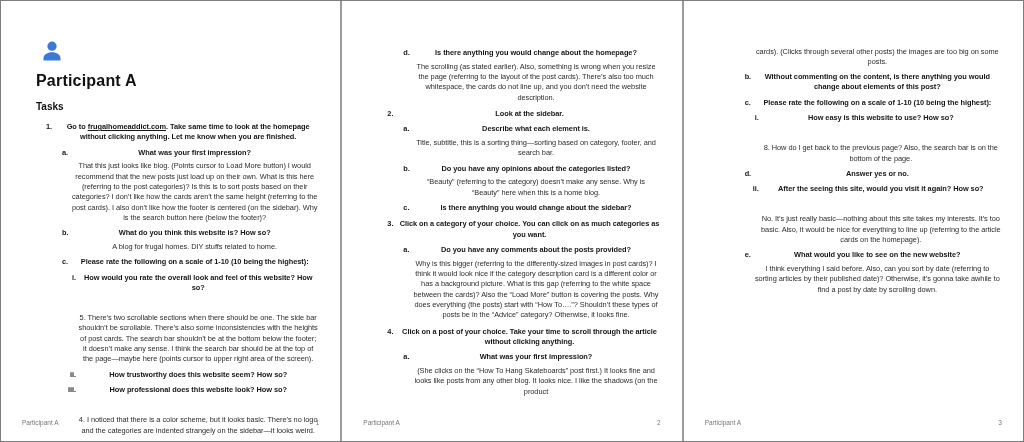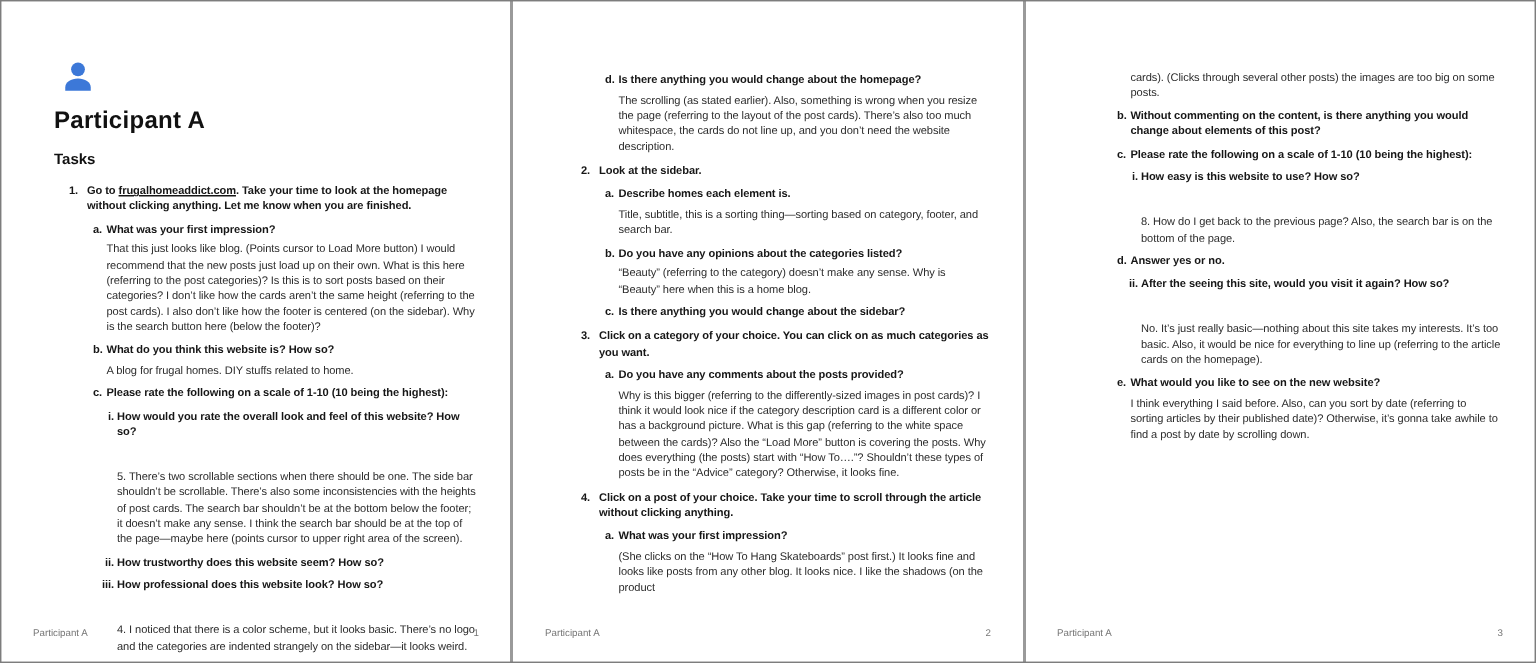--- a/index.html
+++ b/index.html
@@ -17,21 +17,21 @@
 
   
   .doc-header{margin-bottom:10px;}
   .person-icon{display:block;width:24px;height:24px;margin:2px 0 8px 4px;}
   .doc-title{font-size:16px;font-weight:bold;color:#111;line-height:19px;letter-spacing:.2px;}
   .section-heading{font-size:10px;font-weight:bold;color:#111;margin-top:11px;}
 
   
   .block{display:flex;font-size:7.4px;line-height:10.3px;letter-spacing:-0.05px;}
   .block .lbl{flex:0 0 auto;}
-  .block .txt{flex:1 1 auto;min-width:0;}
+  .block .txt{flex:1 1 auto;min-width:0;text-align:center;}
   .b-q1{margin-left:10px;margin-top:6px;font-weight:bold;color:#161616;}
   .b-q1 .lbl{width:12px;}
   .b-q2{margin-left:26px;margin-top:5px;font-weight:bold;color:#161616;}
   .b-q2 .lbl{width:9px;}
   .b-q3{margin-left:28px;margin-top:5px;font-weight:bold;color:#161616;}
   .b-q3 .lbl{width:12px;text-align:right;margin-right:2px;}
   .b-a2{margin-left:35px;margin-top:3.5px;color:#2b2b2b;}
   .b-a3{margin-left:42px;margin-top:20px;color:#2b2b2b;}
   .doc-link{text-decoration:underline;cursor:pointer;}
 
@@ -52,21 +52,21 @@
         <svg class="person-icon" viewBox="0 0 24 24" aria-hidden="true">
           <circle cx="12" cy="7.2" r="4.6" fill="#3c78d8"></circle>
           <path d="M3.5 21.5v-2.2c0-3.6 3.8-6 8.5-6s8.5 2.4 8.5 6v2.2z" fill="#3c78d8"></path>
         </svg>
         <div class="doc-title">Participant A</div>
         <div class="section-heading">Tasks</div>
       </div>
       <div>
           <div class="block b-q1">
             <span class="lbl">1.</span>
-            <span class="txt"><span>Go to </span><span class="doc-link">frugalhomeaddict.com</span><span>. Take your time to look at the homepage without clicking anything. Let me know when you are finished.</span></span>
+            <span class="txt"><span>Go to </span><span class="doc-link">frugalhomeaddict.com</span><span>. Take same time to look at the homepage without clicking anything. Let me know when you are finished.</span></span>
           </div>
           <div class="block b-q2">
             <span class="lbl">a.</span>
             <span class="txt">What was your first impression?</span>
           </div>
           <div class="block b-a2">
             <span class="txt">That this just looks like blog. (Points cursor to Load More button) I would recommend that the new posts just load up on their own. What is this here (referring to the post categories)? Is this is to sort posts based on their categories? I don’t like how the cards aren’t the same height (referring to the post cards). I also don’t like how the footer is centered (on the sidebar). Why is the search button here (below the footer)?</span>
           </div>
           <div class="block b-q2">
             <span class="lbl">b.</span>
@@ -114,21 +114,21 @@
           </div>
           <div class="block b-a2">
             <span class="txt">The scrolling (as stated earlier). Also, something is wrong when you resize the page (referring to the layout of the post cards). There’s also too much whitespace, the cards do not line up, and you don’t need the website description.</span>
           </div>
           <div class="block b-q1">
             <span class="lbl">2.</span>
             <span class="txt">Look at the sidebar.</span>
           </div>
           <div class="block b-q2">
             <span class="lbl">a.</span>
-            <span class="txt">Describe homes each element is.</span>
+            <span class="txt">Describe what each element is.</span>
           </div>
           <div class="block b-a2">
             <span class="txt">Title, subtitle, this is a sorting thing—sorting based on category, footer, and search bar.</span>
           </div>
           <div class="block b-q2">
             <span class="lbl">b.</span>
             <span class="txt">Do you have any opinions about the categories listed?</span>
           </div>
           <div class="block b-a2">
             <span class="txt">“Beauty” (referring to the category) doesn’t make any sense. Why is “Beauty” here when this is a home blog.</span>

